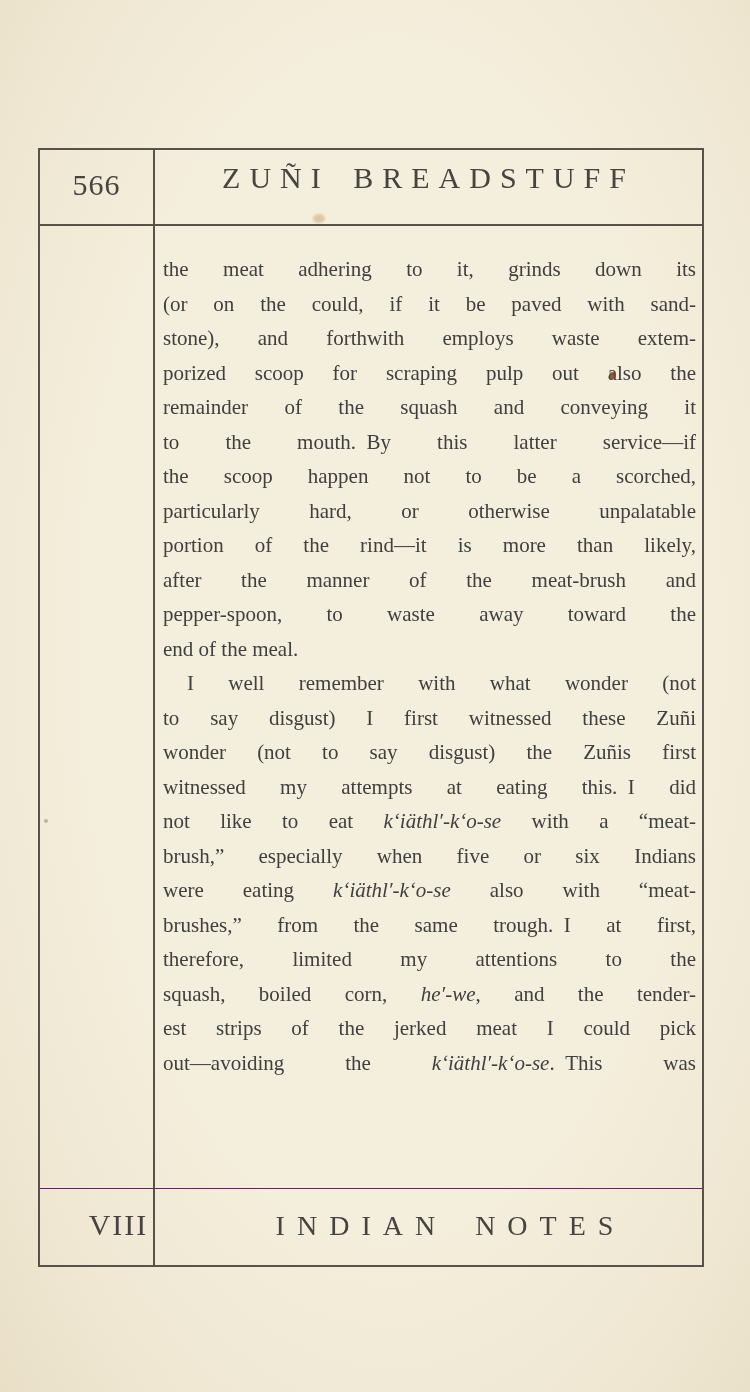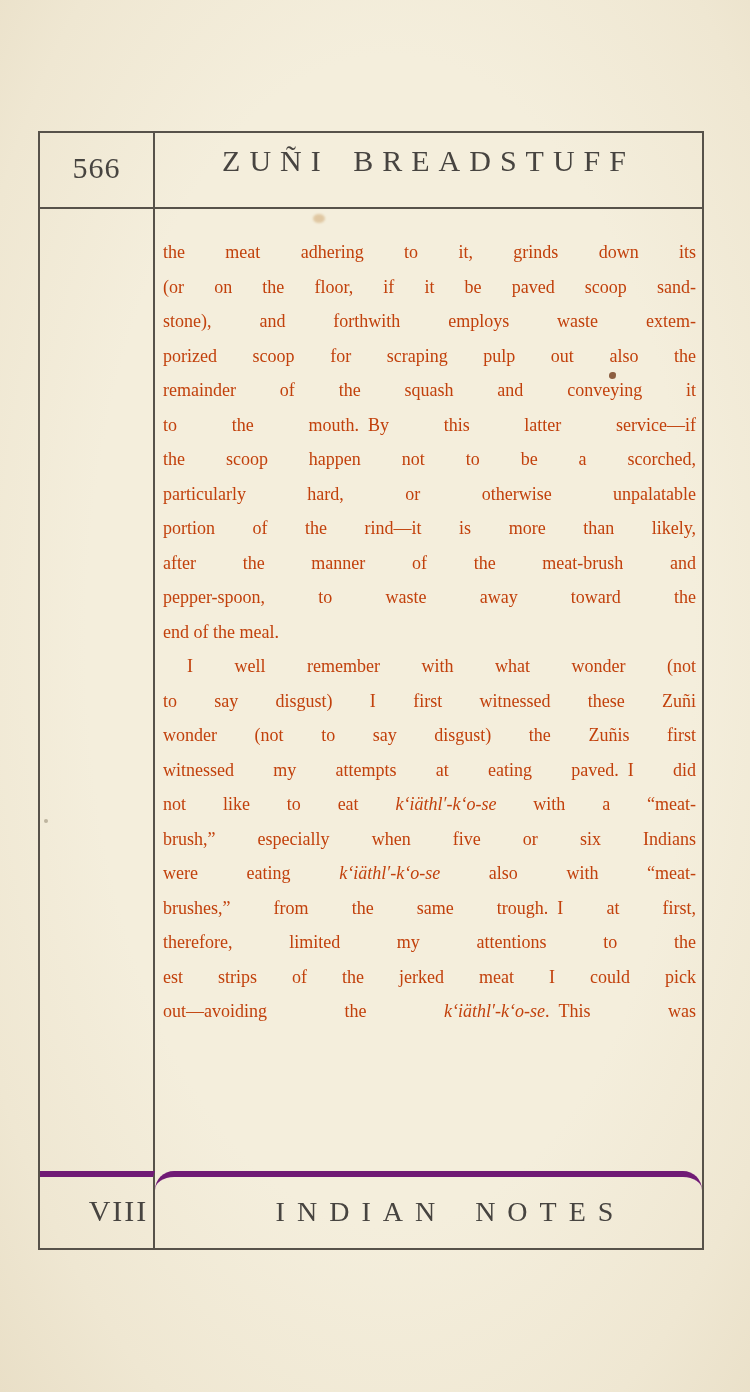--- a/index.html
+++ b/index.html
@@ -13,34 +13,34 @@
     overflow: hidden;
     background: radial-gradient(ellipse at 52% 46%, #f4eedc 55%, #efe7d2 82%, #e9dfc7 100%);
     font-family: "Liberation Serif", "DejaVu Serif", serif;
     color: #474440;
   }
 
   
   .frame {
     position: absolute;
     left: 38px;
-    top: 131px;
+    top: 148px;
     width: 666px;
     height: 1119px;
     box-sizing: border-box;
     border: 2px solid #57524a;
     display: grid;
     grid-template-columns: 115px 1fr;
     grid-template-rows: 76px 1fr 77px;
   }
   .cell { box-sizing: border-box; }
 
   .rule-right  { border-right: 2px solid #57524a; }
   .rule-bottom { border-bottom: 2px solid #57524a; }
-  .rule-top    { border-top: 6px solid #701a75; padding-left: 44px; }
+  .rule-top    { border-top: 1px solid #701a75; padding-left: 44px; }
 
   
   .header-num {
     display: flex;
     align-items: center;
     justify-content: center;
     font-size: 30px;
     letter-spacing: 1px;
     padding-bottom: 4px;
   }
@@ -54,26 +54,26 @@
     padding-bottom: 19px;
     white-space: nowrap;
   }
 
   
   .body-cell {
     padding: 26px 6px 0 8px;
     overflow: hidden;
   }
   .line {
-    font-size: 18px;
+    font-size: 21px;
     line-height: 34.5px;
     text-align: justify;
     text-align-last: justify;
     white-space: normal;
-    color: #c2410c;
+    color: #404040;
   }
   .line.flush { text-align-last: left; }
   .line.indent { text-indent: 24px; }
   .line i { font-style: italic; }
 
   
   .footer-num {
     display: flex;
     align-items: center;
     justify-content: center;
@@ -83,21 +83,20 @@
   }
   .footer-title {
     display: flex;
     align-items: center;
     justify-content: center;
     font-size: 28px;
     letter-spacing: 12px;
     word-spacing: 9px;
     padding-bottom: 2px;
     white-space: nowrap;
-    border-radius: 19px;
   }
 
   
   .speck-1 {
     position: absolute;
     left: 609px;
     top: 372px;
     width: 7px;
     height: 7px;
     border-radius: 50% 40% 55% 45%;
@@ -134,40 +133,41 @@
   <div class="frame">
 
     <div class="cell rule-right rule-bottom header-num">566</div>
 
     <div class="cell rule-bottom header-title">ZUÑI BREADSTUFF</div>
 
     <div class="cell rule-right"></div>
 
     <div class="cell body-cell">
         <div class="line"><span>the meat adhering to it, grinds down its</span></div>
-        <div class="line"><span>(or on the floor, if it be paved scoop sand-</span></div>
+        <div class="line"><span>(or on the could, if it be paved with sand-</span></div>
         <div class="line"><span>stone), and forthwith employs waste extem-</span></div>
         <div class="line"><span>porized scoop for scraping pulp out also the</span></div>
         <div class="line"><span>remainder of the squash and conveying it</span></div>
         <div class="line"><span>to the mouth. By this latter service—if</span></div>
         <div class="line"><span>the scoop happen not to be a scorched,</span></div>
         <div class="line"><span>particularly hard, or otherwise unpalatable</span></div>
         <div class="line"><span>portion of the rind—it is more than likely,</span></div>
         <div class="line"><span>after the manner of the meat-brush and</span></div>
         <div class="line"><span>pepper-spoon, to waste away toward the</span></div>
         <div class="line flush"><span>end of the meal.</span></div>
         <div class="line indent"><span>I well remember with what wonder (not</span></div>
         <div class="line"><span>to say disgust) I first witnessed these Zuñi</span></div>
         <div class="line"><span>wonder (not to say disgust) the Zuñis first</span></div>
-        <div class="line"><span>witnessed my attempts at eating paved. I did</span></div>
+        <div class="line"><span>witnessed my attempts at eating this. I did</span></div>
         <div class="line"><span>not like to eat </span><i>k‘iäthl′-k‘o-se</i><span> with a “meat-</span></div>
         <div class="line"><span>brush,” especially when five or six Indians</span></div>
         <div class="line"><span>were eating </span><i>k‘iäthl′-k‘o-se</i><span> also with “meat-</span></div>
         <div class="line"><span>brushes,” from the same trough. I at first,</span></div>
         <div class="line"><span>therefore, limited my attentions to the</span></div>
+        <div class="line"><span>squash, boiled corn, </span><i>he′-we</i><span>, and the tender-</span></div>
         <div class="line"><span>est strips of the jerked meat I could pick</span></div>
         <div class="line"><span>out—avoiding the </span><i>k‘iäthl′-k‘o-se</i><span>. This was</span></div>
       </div>
 
     <div class="cell rule-right rule-top footer-num">VIII</div>
 
     <div class="cell rule-top footer-title">INDIAN NOTES</div>
 
   </div>
 

